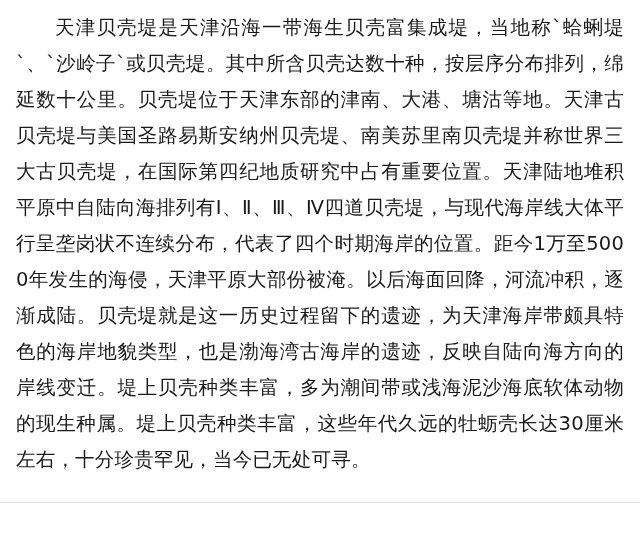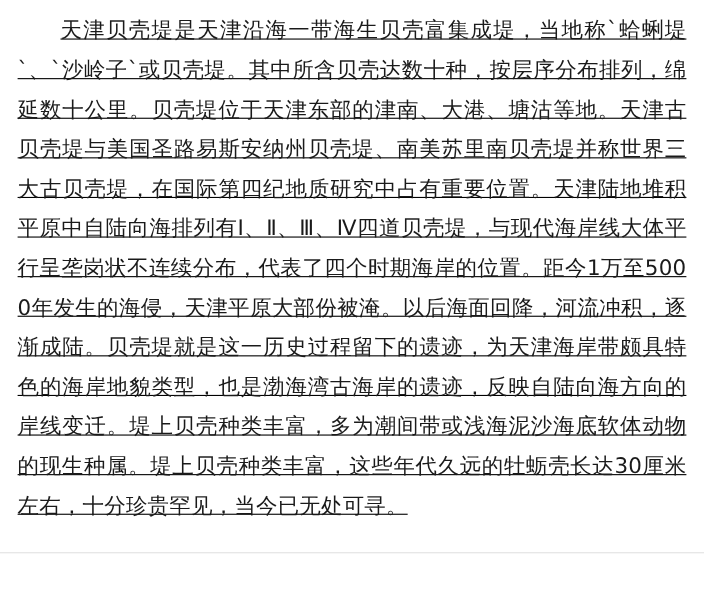--- a/index.html
+++ b/index.html
@@ -20,21 +20,20 @@
     box-sizing: border-box;
     background: #ffffff;
   }
   .article {
     position: absolute;
     left: 0;
     top: 0;
     width: 640px;
     padding: 10px 16px 0 16px;
     box-sizing: border-box;
-    text-decoration: underline;
   }
   .article-body {
     font-size: 19.5px;
     line-height: 36px;
     color: #1a1a1a;
     text-align: justify;
     text-justify: inter-ideograph;
     text-indent: 2em;
     letter-spacing: 0.2px;
     word-break: break-all;

